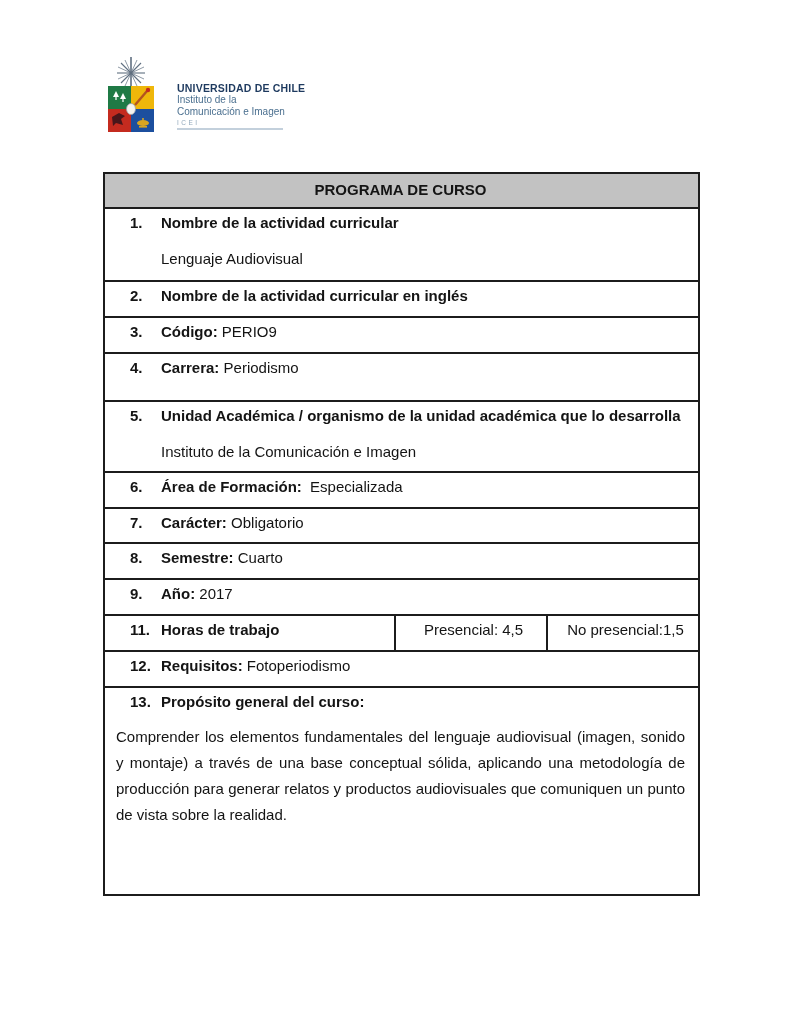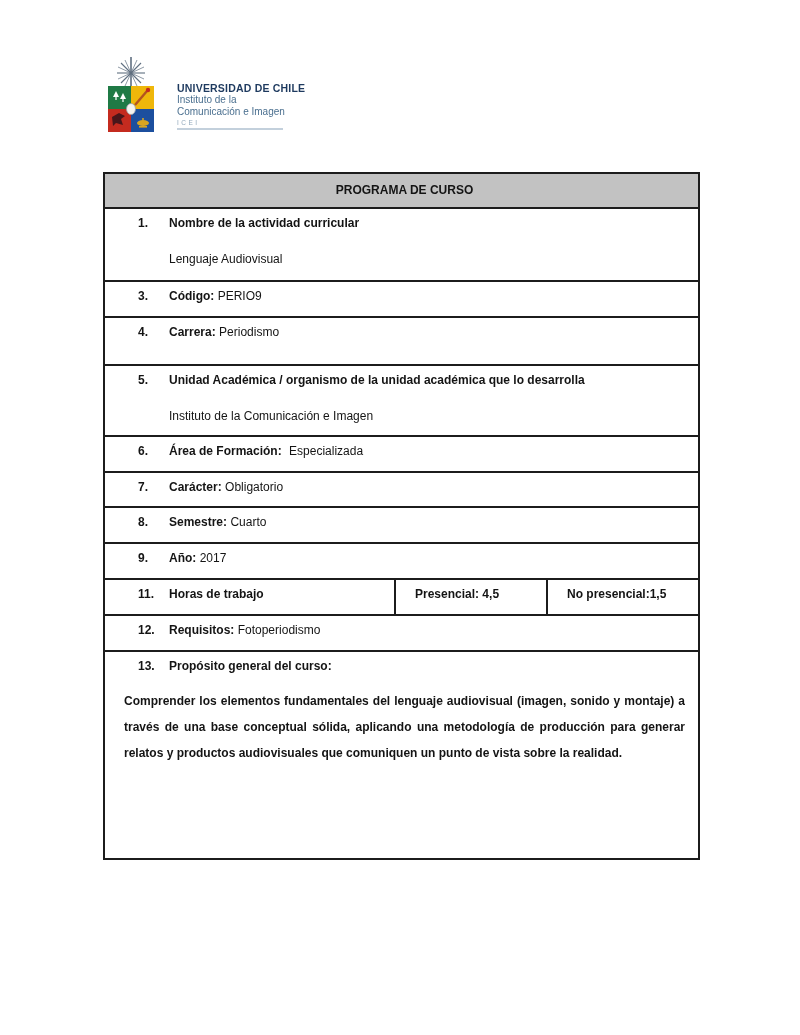--- a/index.html
+++ b/index.html
@@ -24,40 +24,40 @@
 
   
   .doc-table {
     position: absolute; left: 103px; top: 172px;
     width: 595px;
     border-collapse: collapse; table-layout: fixed;
   }
   .doc-table td {
     border: 2px solid #1c1c1c;
     vertical-align: top;
-    padding: 4px 6px 0 12px;
-    font-size: 12px;
+    padding: 4px 6px 0 4px;
+    font-size: 15px;
     line-height: 20px;
   }
   .hdr {
     background: #c2c2c2;
     text-align: center;
     font-weight: 700;
     padding-top: 6px !important;
   }
   .num { display: inline-block; margin-left: 21px; width: 31px; font-weight: 700; }
   .lbl { font-weight: 700; text-align: center; }
   .val { font-weight: 400; }
   .line2 { margin-left: 52px; margin-top: 16px; font-weight: 400; }
-  .cellpad { padding-left: 7px; font-weight: 700; }
+  .cellpad { padding-left: 7px; font-weight: 400; text-align: center; }
   .purpose {
     margin: 12px 7px 0 7px;
     text-align: justify;
     line-height: 26px;
-    font-weight: 700;
+    font-weight: 400;
   }
 </style>
 </head>
 <body>
 
 <div class="logo">
   <svg class="crest" viewBox="0 0 52 78" xmlns="http://www.w3.org/2000/svg">
 
     <g stroke="#5f6f80" stroke-width="1.1">
       <line x1="25" y1="1" x2="25" y2="33" stroke-width="1.6"></line>
@@ -112,20 +112,25 @@
     <td colspan="3" class="hdr">PROGRAMA DE CURSO</td>
   </tr>
 
   <tr style="height:73px">
     <td colspan="3">
       <div><span class="num">1.</span><span class="lbl">Nombre de la actividad curricular</span></div>
       <div class="line2">Lenguaje Audiovisual</div>
     </td>
   </tr>
 
+  <tr style="height:36px">
+    <td colspan="3">
+      <div><span class="num">2.</span><span class="lbl">Nombre de la actividad curricular en inglés</span></div>
+    </td>
+  </tr>
 
   <tr style="height:36px">
     <td colspan="3">
       <div><span class="num">3.</span><span class="lbl">Código:</span>
       <span class="val">PERIO9</span></div>
     </td>
   </tr>
 
   <tr style="height:48px">
     <td colspan="3">

